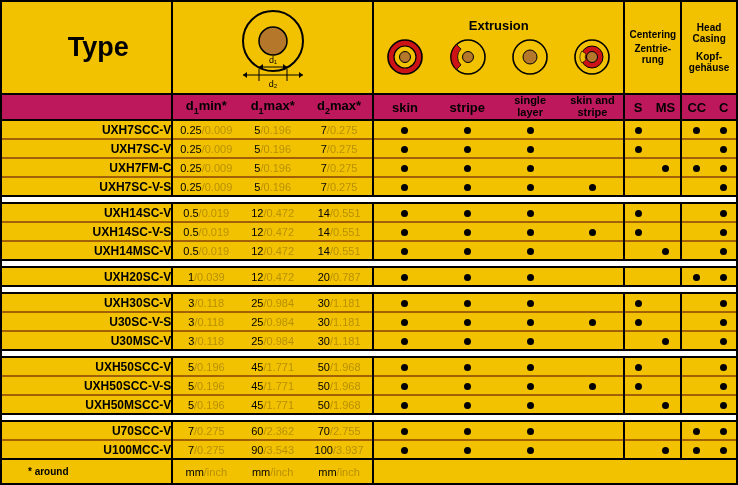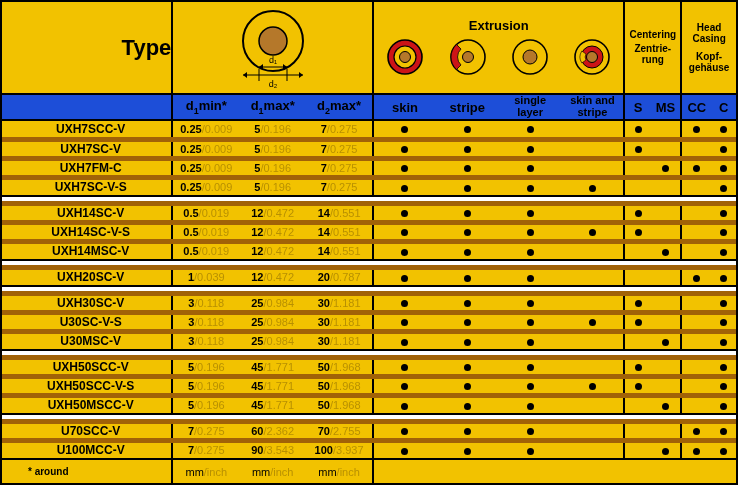--- a/index.html
+++ b/index.html
@@ -35,43 +35,43 @@
   col.c-type{width:168px;}
   col.c-dim{width:66px;}
   col.c-ext{width:62px;}
   col.c-s{width:26px;}
   col.c-ms{width:30px;}
   col.c-cc{width:30px;}
   col.c-c{width:24px;}
 
   .vline{border-left:2px solid #000;}
   .hline-thick{border-top:2px solid #000;}
-  .hline-thin{border-top:5px solid #a16207;}
+  .hline-thin{border-top:2px solid #a16207;}
 
   
   .hdr{background:#f2c200;height:92px;}
   .type-title{
-    font-size:22px;font-weight:bold;text-align:right;padding-left:23px;
+    font-size:27px;font-weight:bold;text-align:center;padding-left:23px;
   }
   .grp-title{font-size:13px;font-weight:bold;text-align:center;}
   .grp-sub{font-size:10px;font-weight:bold;line-height:1.15;}
 
   
-  .sub{background:#1d4ed8;height:26px;font-weight:bold;font-size:13px;}
+  .sub{background:#be185d;height:26px;font-weight:bold;font-size:13px;}
   .sub .dim{font-size:13px;font-weight:bold;}
   .sub sub{font-size:9px;}
   .sub .small2{font-size:11px;line-height:1.05;display:block;}
 
   
   tr.row{height:19px;}
   td.type{
-    text-align:center;padding-left:8px;font-weight:bold;font-size:12px;
+    text-align:right;padding-left:8px;font-weight:bold;font-size:12px;
   }
   td.dim{font-size:11px;white-space:nowrap;}
-  td.dim .mm{color:#000;font-weight:bold;}
+  td.dim .mm{color:#000;font-weight:normal;}
   td.dim .inch{color:#b89000;}
   .dot{
     display:inline-block;width:7px;height:7px;border-radius:50%;
     background:#000;vertical-align:middle;
   }
   .band-gap{height:7px;background:#ffffff;}
   .foot{height:24px;background:#f2c200;font-weight:bold;}
   .foot .note{text-align:left;padding-left:26px;font-size:10px;font-weight:bold;}
   .foot .unit{font-size:11px;font-weight:normal;}
   .foot .unit .inch{color:#b89000;}

